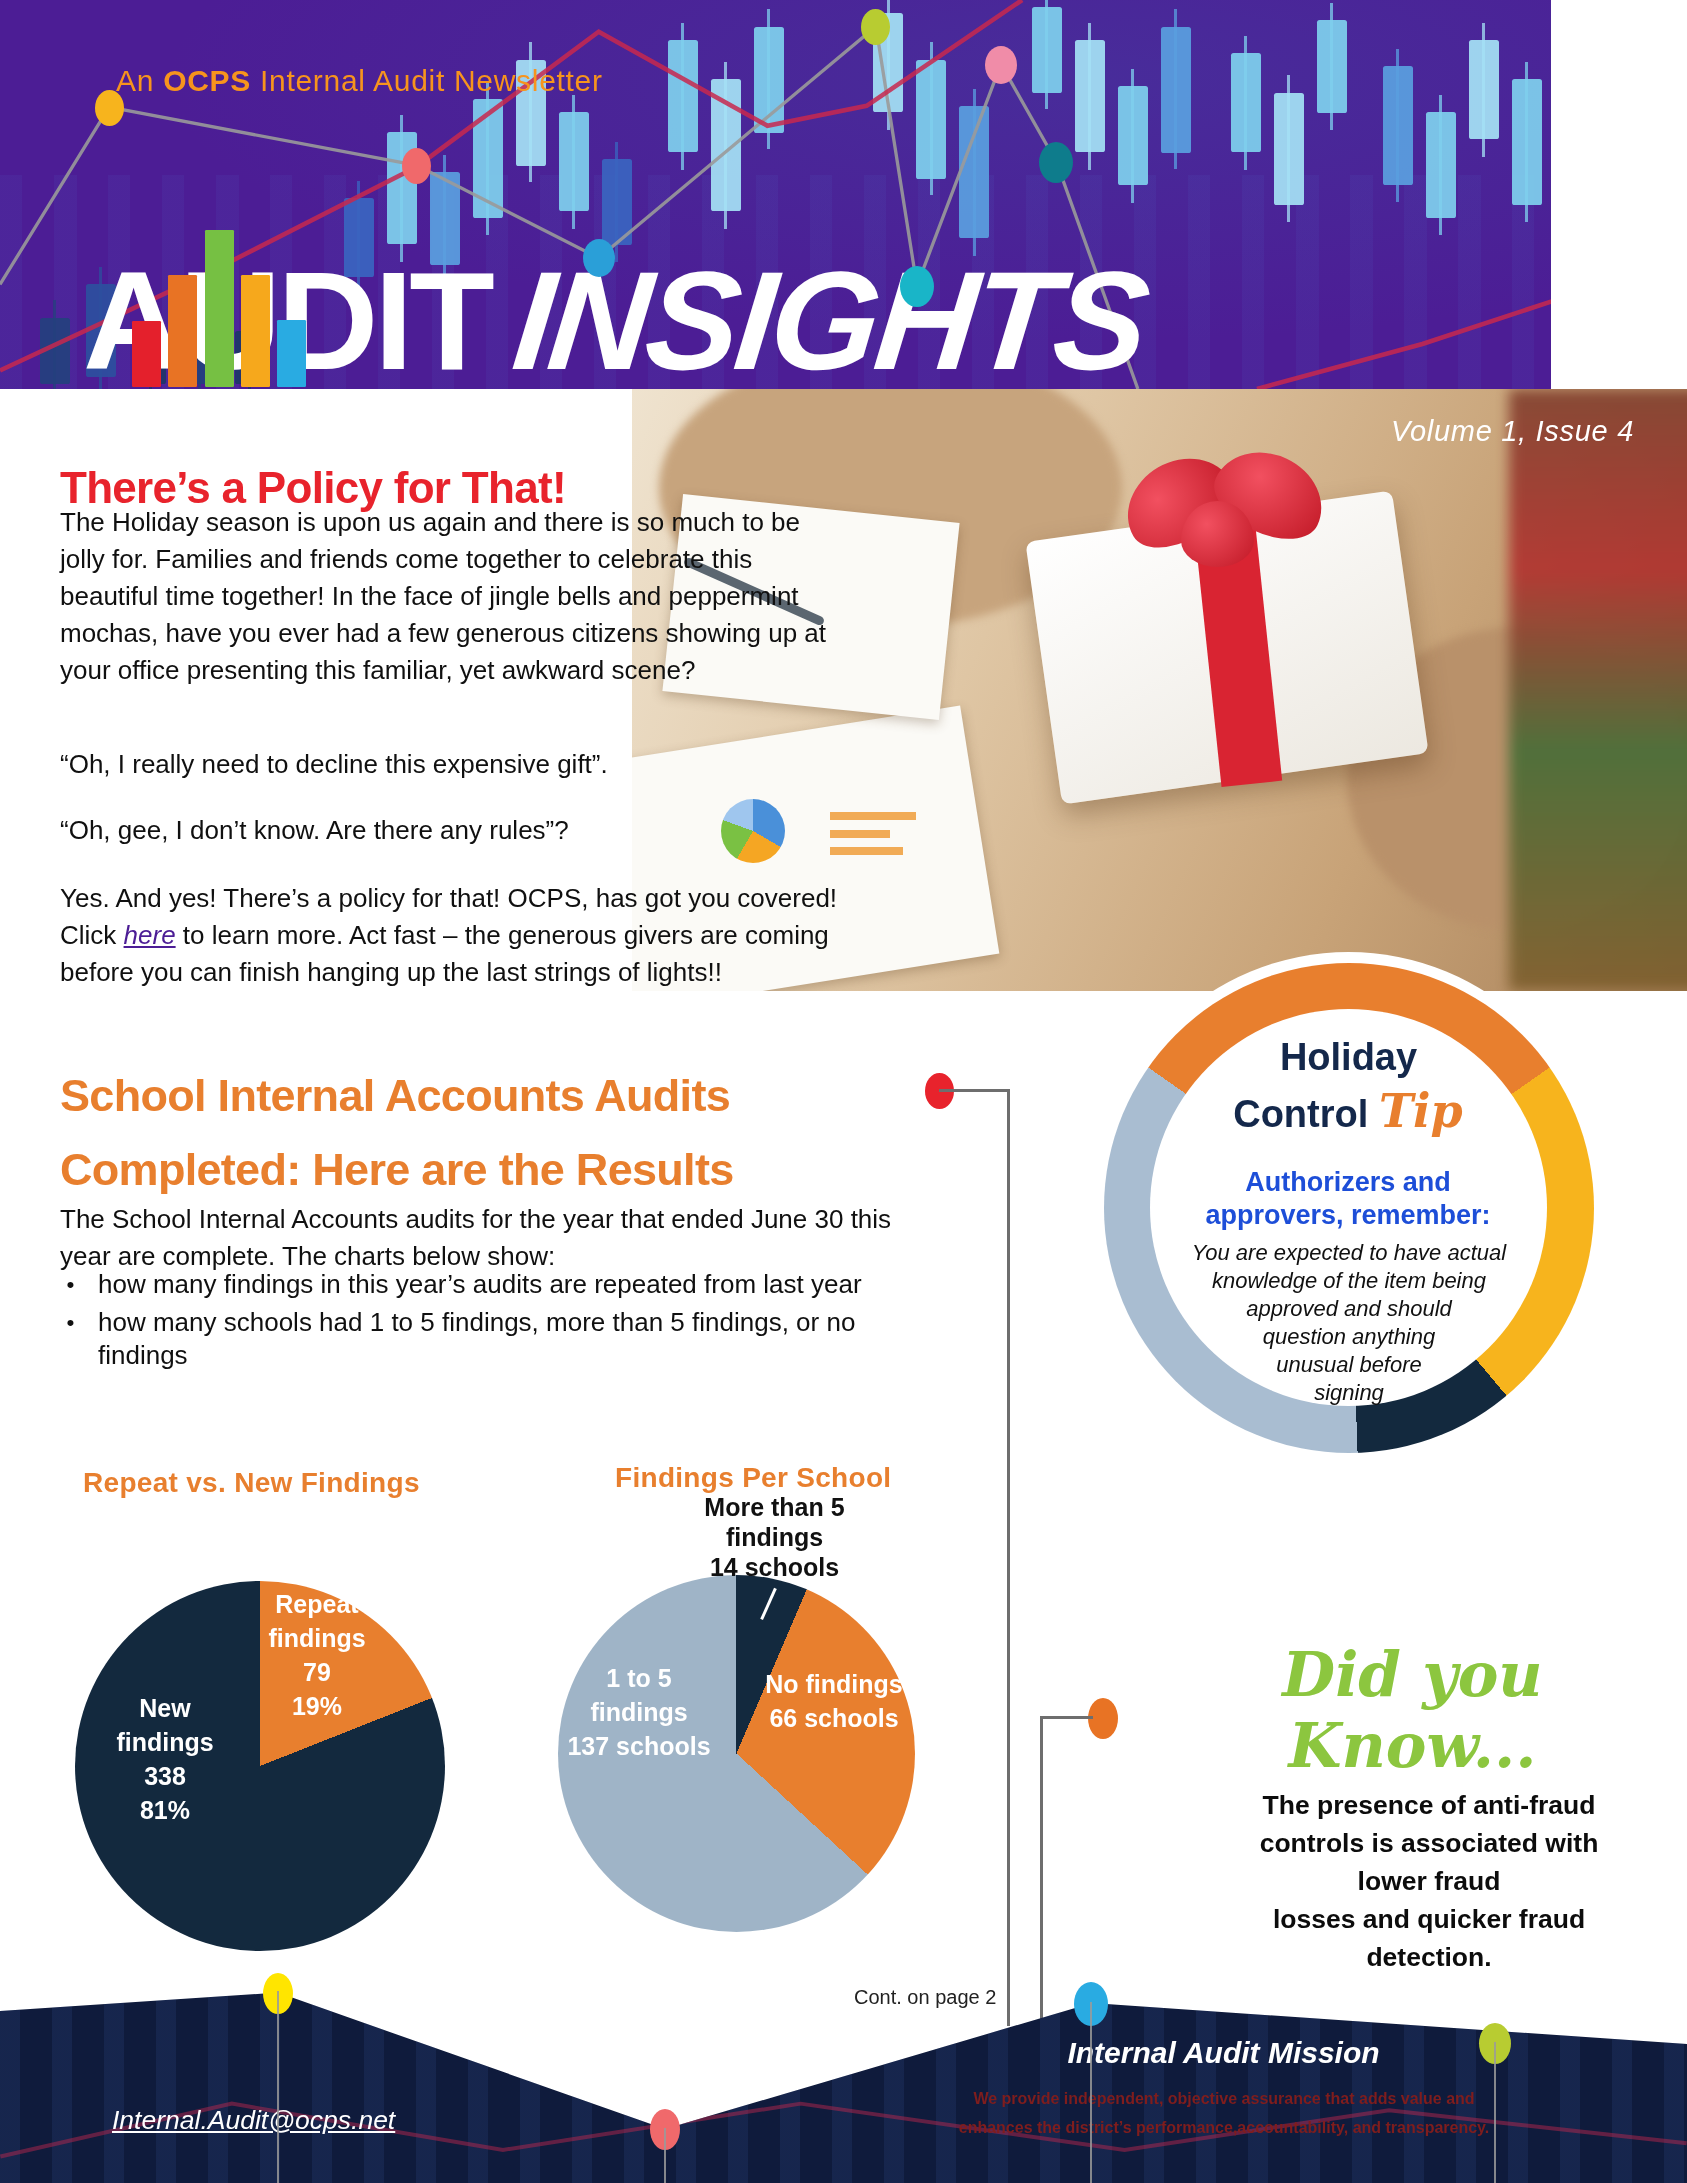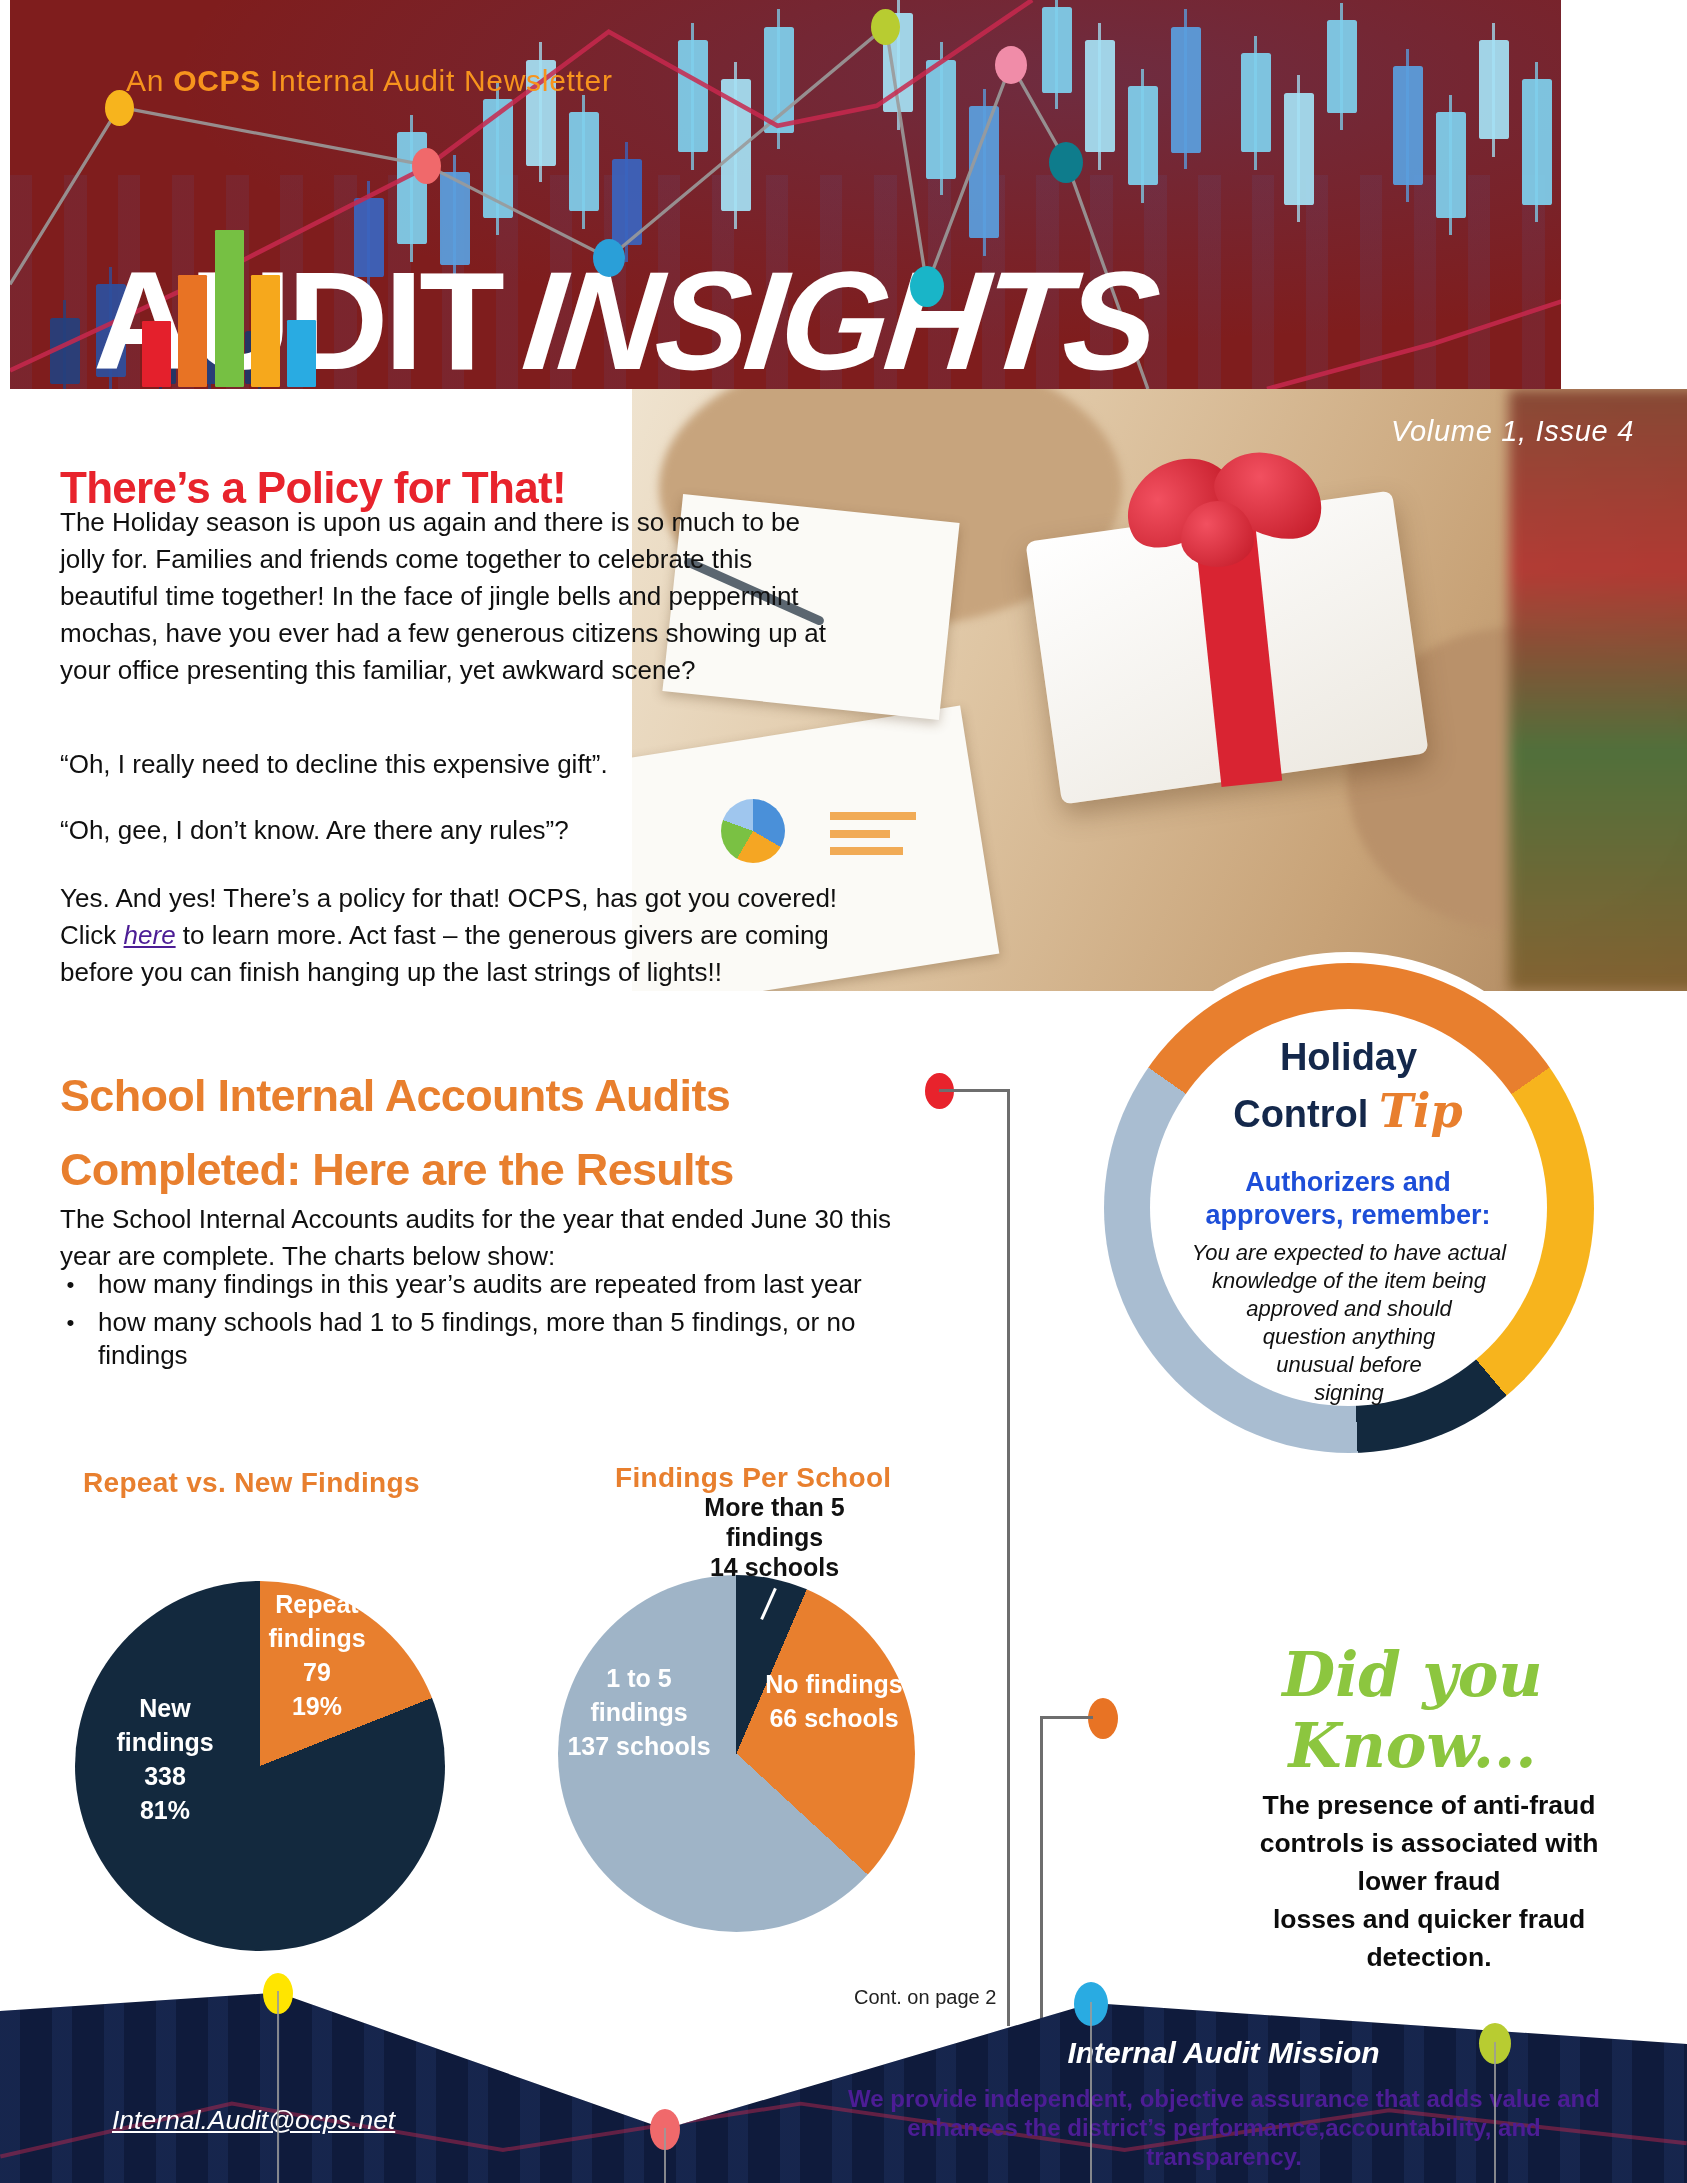--- a/index.html
+++ b/index.html
@@ -2,21 +2,21 @@
 <html style="font-size:10.6px"><head>
 <meta charset="utf-8">
 <style>
   html,body{margin:0;padding:0;background:#ffffff;}
   #page{position:relative;width:1687px;height:2183px;overflow:hidden;background:#ffffff;
         font-family:"Liberation Sans",sans-serif;}
   .abs{position:absolute;}
   .pre{white-space:pre-line;}
 
   
-  #header{position:absolute;left:0;top:0;width:1551px;height:389px;background:#7f1d1d;overflow:hidden;margin-left:10px;}
+  #header{position:absolute;left:0;top:0;width:1551px;height:389px;background:#4c1d95;overflow:hidden;}
   #header-glow{position:absolute;left:0;top:0;width:100%;height:100%;
       background:radial-gradient(ellipse at 70% 20%, rgba(60,90,170,.25), transparent 60%);}
   #header-bars{position:absolute;left:0;bottom:0;width:100%;height:55%;opacity:.5;
       background:repeating-linear-gradient(90deg, rgba(80,120,210,.18) 0 22.5px, transparent 22.5px 54px);}
   #candles{position:absolute;inset:0;}
   .candle-body{position:absolute;width:30px;border-radius:2.6px;opacity:.92;}
   .candle-wick{position:absolute;width:3.3px;opacity:.75;}
   #header-lines{position:absolute;left:0;top:0;}
   .hdot{position:absolute;border-radius:50%;}
   .tagline{position:absolute;left:116px;top:64px;font-size:30px;color:#F7941D;letter-spacing:0.7px;}
@@ -101,21 +101,21 @@
   #cont-note{left:854px;top:1986px;font-size:20px;color:#222222;}
 
   
   #footer{position:absolute;left:0;top:1978px;width:1687px;height:205px;background:#0F1B3C;
           clip-path:polygon(0 33px,278px 14.6px,665px 151px,1092px 25px,1687px 66px,1687px 205px,0 205px);}
   #footer-stripes{position:absolute;inset:0;opacity:.45;
           background:repeating-linear-gradient(90deg, rgba(80,120,210,.25) 0 20px, transparent 20px 52px);}
   .fline{position:absolute;width:2px;background:#9a9a9a;opacity:.85;}
   #email{left:96px;top:2105px;font-size:26.5px;font-style:italic;color:#ffffff;text-decoration:underline;cursor:pointer;margin-left:16px;}
   #mission-title{left:959px;top:2036px;width:529px;text-align:center;font-size:30px;font-style:italic;font-weight:800;color:#ffffff;}
-  #mission-body{left:847px;top:2084px;width:754px;text-align:center;font-size:24px;font-weight:700;line-height:29px;color:#4c1d95;}
+  #mission-body{left:847px;top:2084px;width:754px;text-align:center;font-size:16px;font-weight:700;line-height:29px;color:#7f1d1d;}
 </style>
 </head>
 <body>
 
 <div id="page">
 
   <div id="header">
     <div id="header-glow"></div>
     <div id="header-bars"></div>
     <div id="candles">

